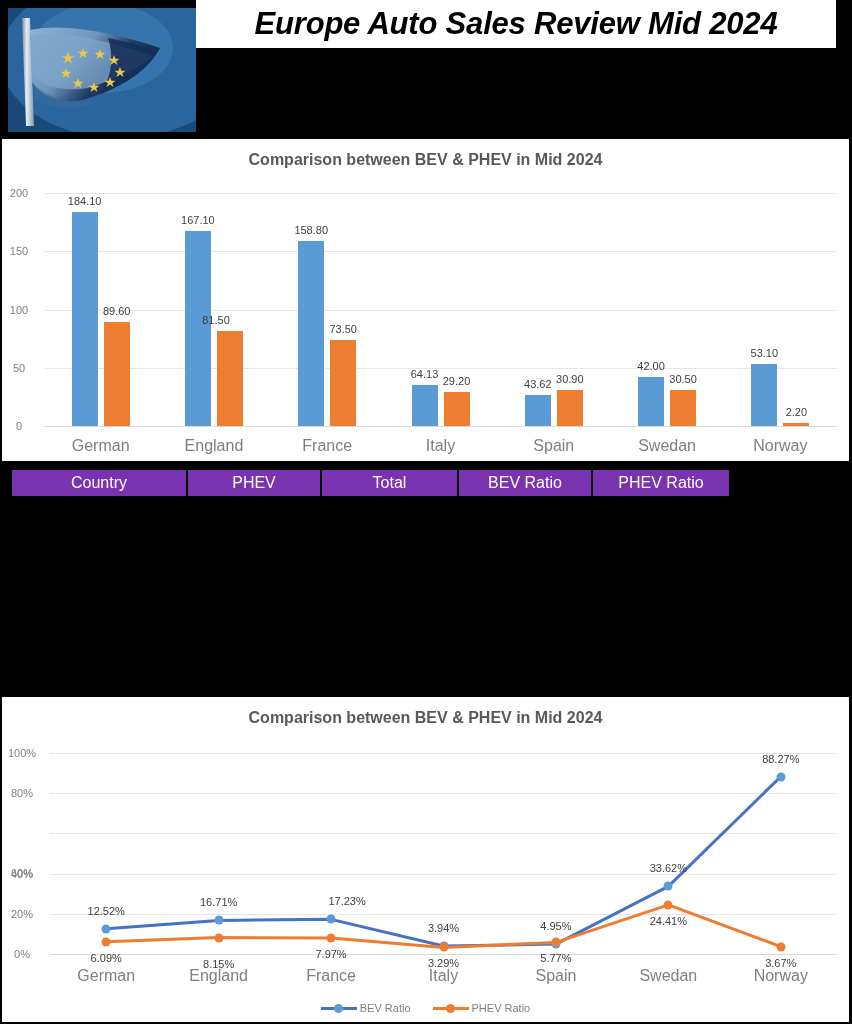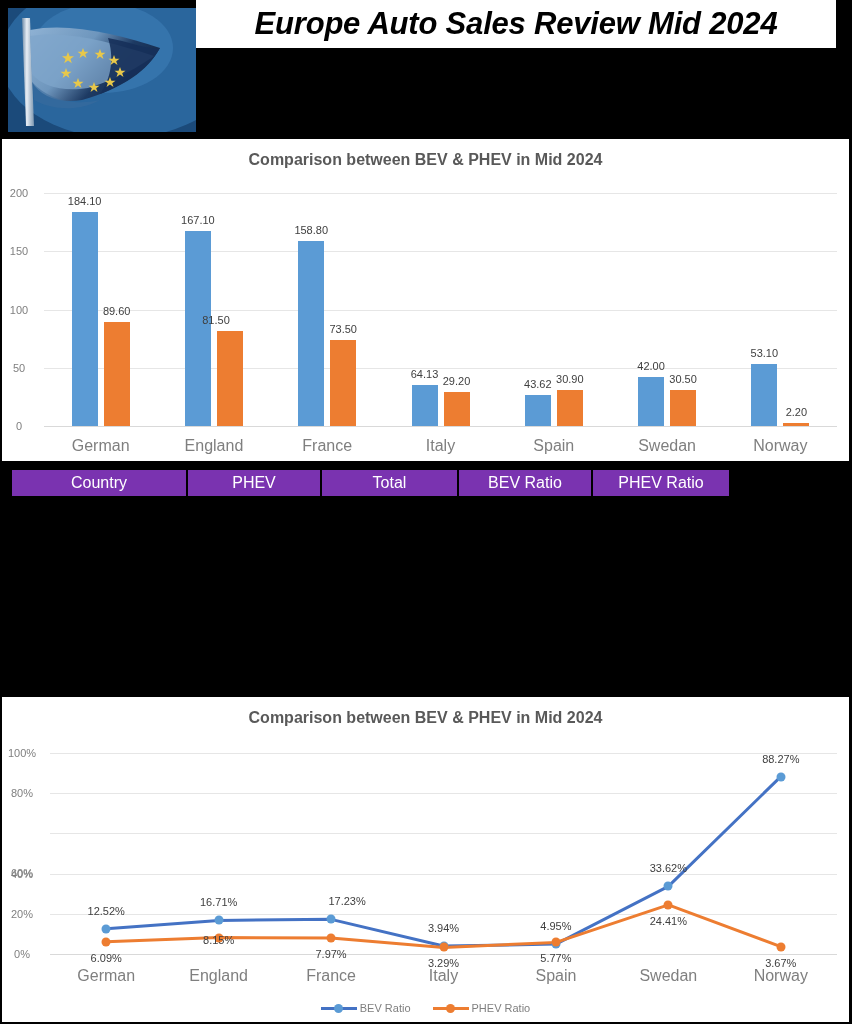--- a/index.html
+++ b/index.html
@@ -335,21 +335,21 @@
       <div class="pt-label" style="left: 441.5px; top: 225.081px;">3.94%</div>
       <div class="line-point bev" style="left: 553.929px; top: 247.05px;"></div>
       <div class="pt-label" style="left: 553.929px; top: 223.05px;">4.95%</div>
       <div class="line-point bev" style="left: 666.357px; top: 189.424px;"></div>
       <div class="pt-label" style="left: 666.357px; top: 165.424px;">33.62%</div>
       <div class="line-point bev" style="left: 778.786px; top: 79.5773px;"></div>
       <div class="pt-label" style="left: 778.786px; top: 55.5773px;">88.27%</div>
       <div class="line-point phev" style="left: 104.214px; top: 244.759px;"></div>
       <div class="pt-label" style="left: 104.214px; top: 254.759px;">6.09%</div>
       <div class="line-point phev" style="left: 216.643px; top: 240.619px;"></div>
-      <div class="pt-label" style="left: 216.643px; top: 237px;">8.15%</div>
+      <div class="pt-label" style="left: 216.643px; top: 261px;">8.15%</div>
       <div class="line-point phev" style="left: 329.071px; top: 240.98px;"></div>
       <div class="pt-label" style="left: 329.071px; top: 250.98px;">7.97%</div>
       <div class="line-point phev" style="left: 441.5px; top: 250.387px;"></div>
       <div class="pt-label" style="left: 441.5px; top: 260.387px;">3.29%</div>
       <div class="line-point phev" style="left: 553.929px; top: 245.402px;"></div>
       <div class="pt-label" style="left: 553.929px; top: 255.402px;">5.77%</div>
       <div class="line-point phev" style="left: 666.357px; top: 207.936px;"></div>
       <div class="pt-label" style="left: 666.357px; top: 217.936px;">24.41%</div>
       <div class="line-point phev" style="left: 778.786px; top: 249.623px;"></div>
       <div class="pt-label" style="left: 778.786px; top: 259.623px;">3.67%</div>

